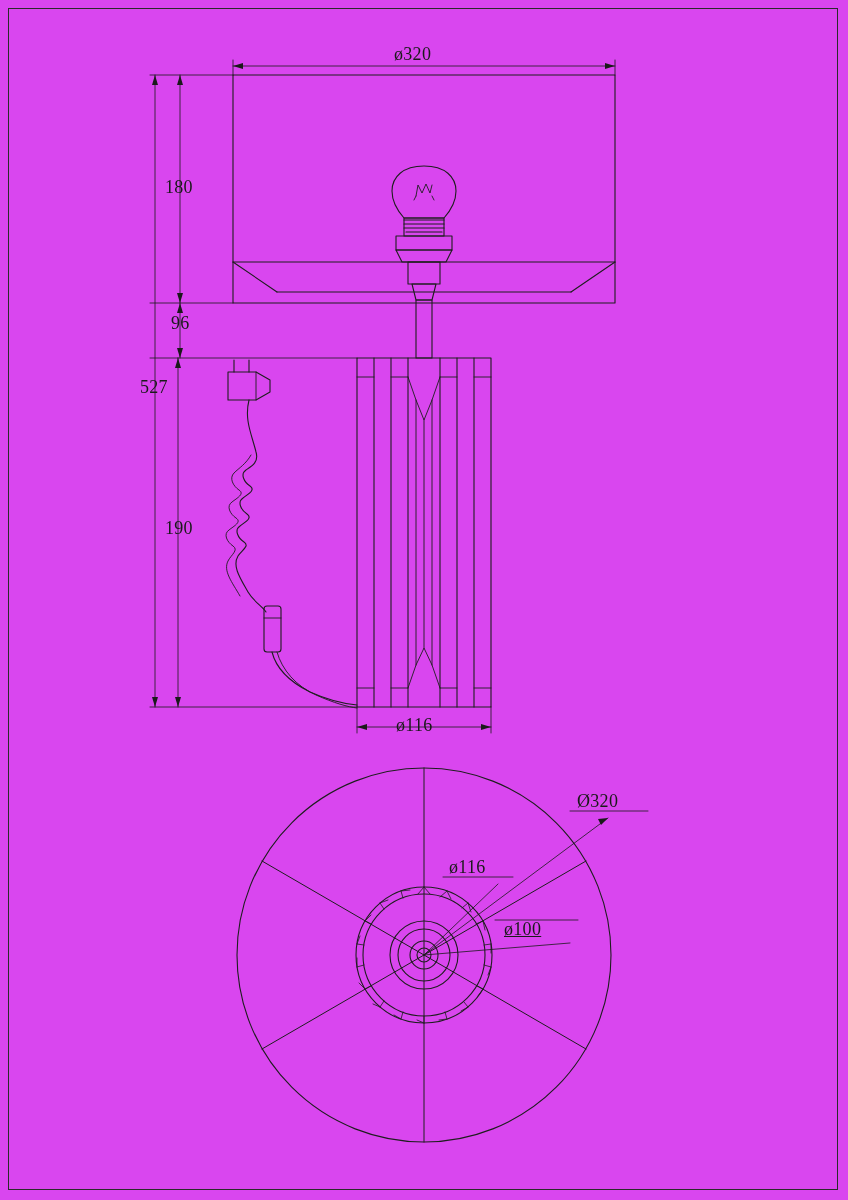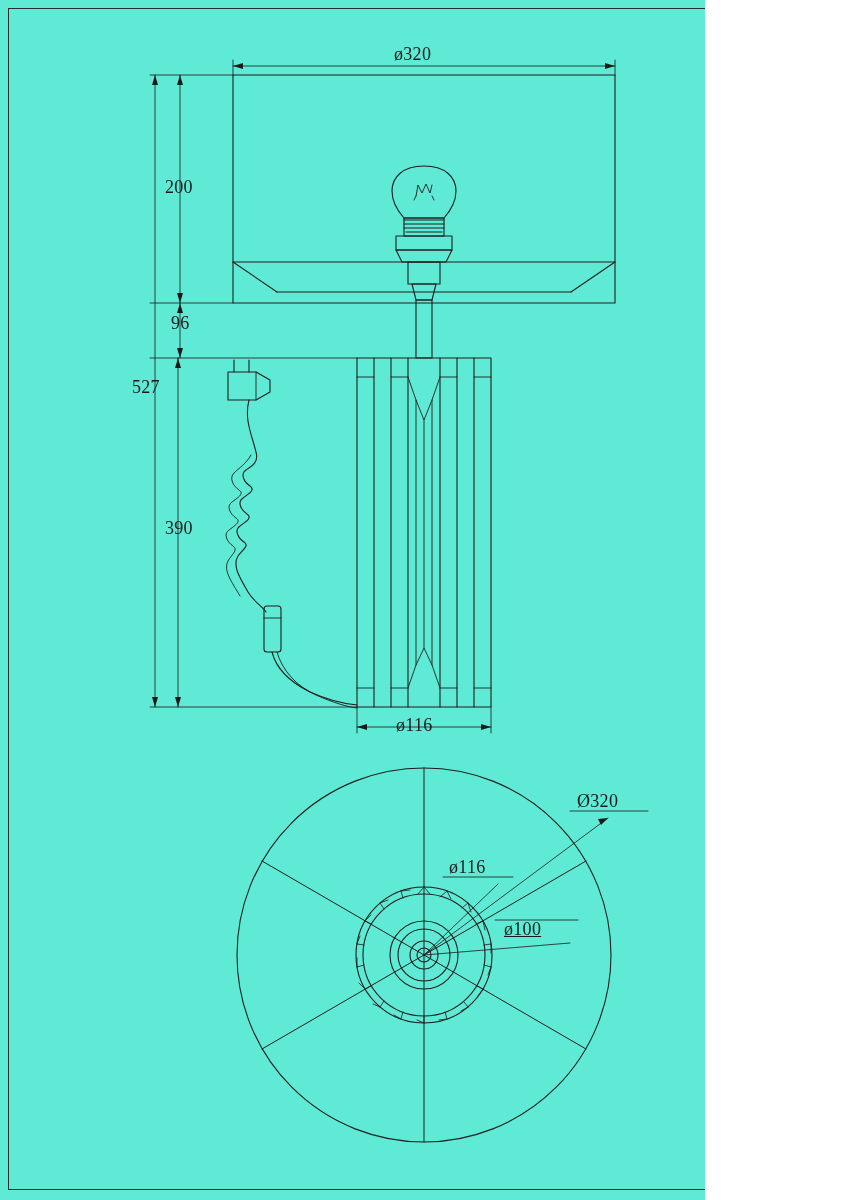--- a/index.html
+++ b/index.html
@@ -5,23 +5,23 @@
   html, body {
     margin: 0;
     padding: 0;
     background: #ffffff;
   }
   body {
     font-family: "Liberation Serif", serif;
   }
   #sheet {
     position: relative;
-    width: 705px;
+    width: 848px;
     height: 1200px;
-    background: #5eead4;
+    background: #d946ef;
     overflow: hidden;
   }
   .border-frame {
     position: absolute;
     left: 8px;
     top: 8px;
     width: 830px;
     height: 1182px;
     border: 1px solid #2b2b2b;
     box-sizing: border-box;
@@ -224,27 +224,27 @@
 
           <line x1="424" y1="955" x2="570" y2="943"></line>
           <line x1="495" y1="920" x2="578" y2="920"></line>
         </g>
       </g>
     </g>
   </svg>
 
   <div class="dimtext big" style="left:394px; top:44px;">ø320</div>
 
-  <div class="dimtext big" style="left:165px; top:177px;">200</div>
+  <div class="dimtext big" style="left:165px; top:177px;">180</div>
 
   <div class="dimtext big" style="left:171px; top:313px;">96</div>
 
-  <div class="dimtext big" style="left:132px; top:377px;">527</div>
-
-  <div class="dimtext big" style="left:165px; top:518px;">390</div>
+  <div class="dimtext big" style="left:140px; top:377px;">527</div>
+
+  <div class="dimtext big" style="left:165px; top:518px;">190</div>
 
   <div class="dimtext big" style="left:396px; top:715px;">ø116</div>
 
   <div class="dimtext big" style="left:577px; top:791px;">Ø320</div>
 
   <div class="dimtext big" style="left:449px; top:857px;">ø116</div>
 
   <div class="dimtext big" style="left:504px; top:919px;text-decoration:underline;">ø100</div>
 
 </div>

